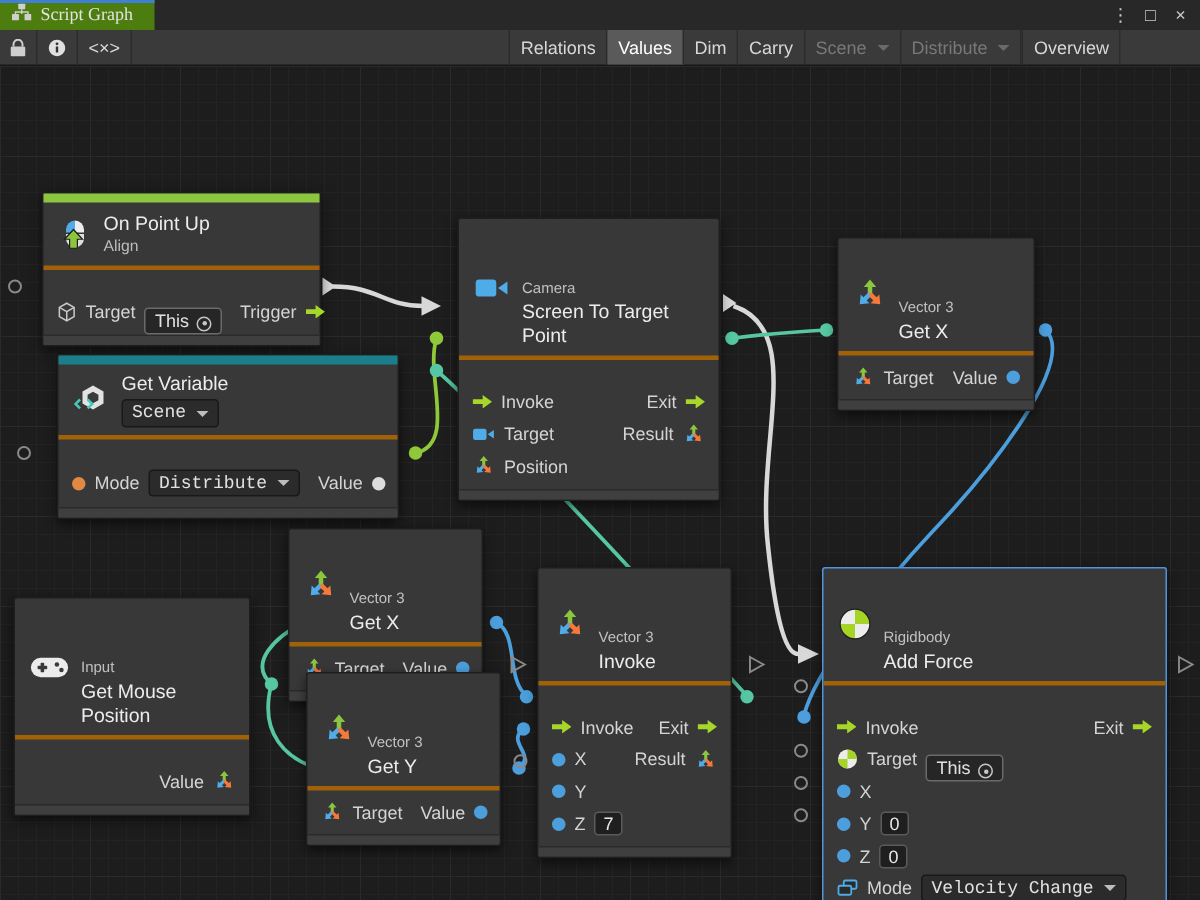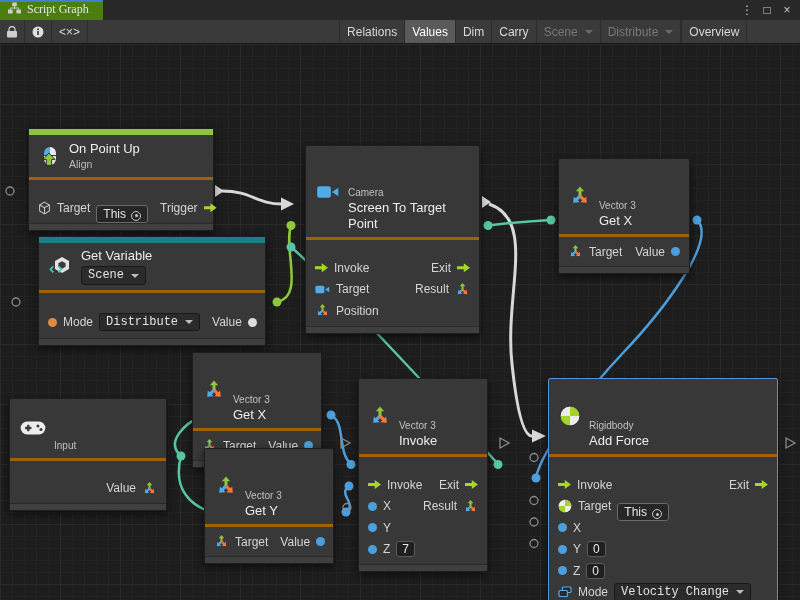--- a/index.html
+++ b/index.html
@@ -397,20 +397,21 @@
           <svg width="26" height="14" viewBox="0 0 24 13">
               <rect x="0.5" y="0.5" width="23" height="12" rx="6" fill="#ececec"></rect>
               <rect x="4.6" y="5.4" width="6" height="2.2" rx="0.6" fill="#3a3a3a"></rect>
               <rect x="6.5" y="3.5" width="2.2" height="6" rx="0.6" fill="#3a3a3a"></rect>
               <circle cx="16.6" cy="4.6" r="1.4" fill="#3a3a3a"></circle>
               <circle cx="19.4" cy="8" r="1.4" fill="#3a3a3a"></circle>
             </svg>
         </span>
         <span class="txt">
           <span class="cat">Input</span>
+          <span class="ntitle">Get Mouse Position</span>
         </span>
       </div>
       <div class="nbody">
         <div class="prow">
           <span class="sp"></span>
           <span>Value</span>
           <svg class="v3" viewBox="0 0 16 16">
               <path class="g" d="M8 1 11 4.6 9.1 4.6 9.1 8.1 6.9 8.1 6.9 4.6 5 4.6Z"></path>
               <path class="b" d="M8 1 11 4.6 9.1 4.6 9.1 8.1 6.9 8.1 6.9 4.6 5 4.6Z" transform="rotate(-135 8 8)"></path>
               <path class="o" d="M8 1 11 4.6 9.1 4.6 9.1 8.1 6.9 8.1 6.9 4.6 5 4.6Z" transform="rotate(135 8 8)"></path>

